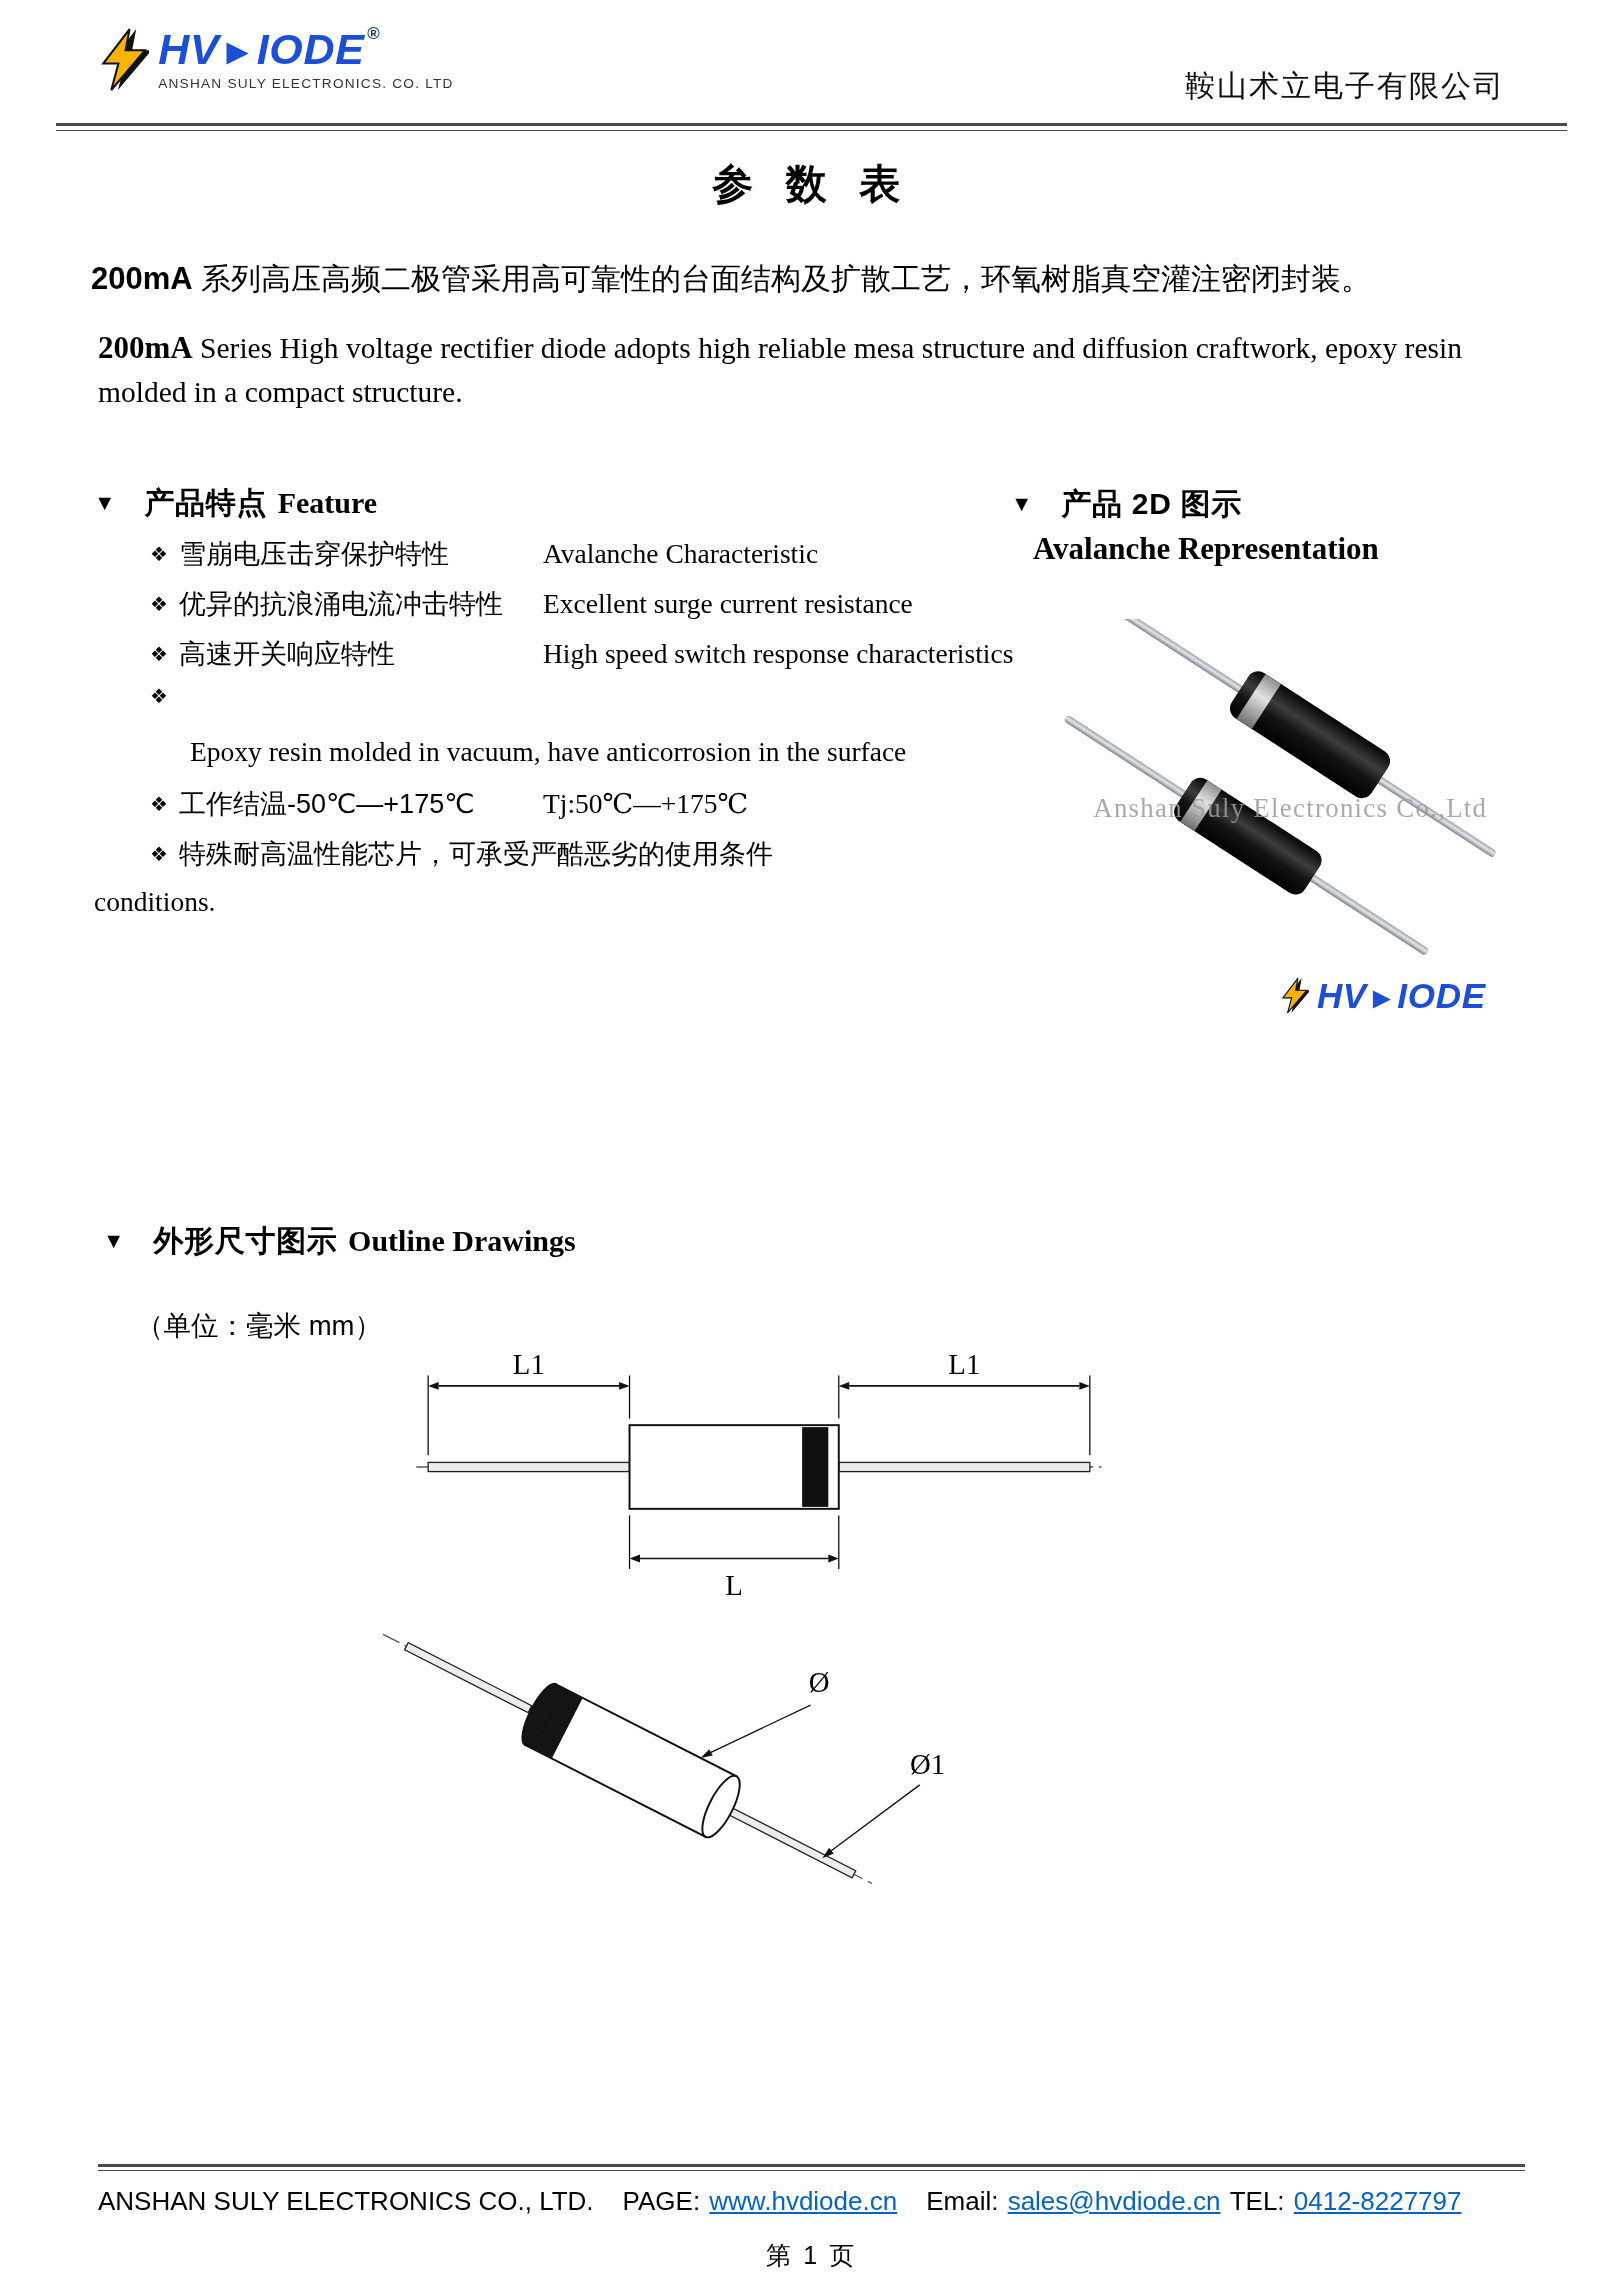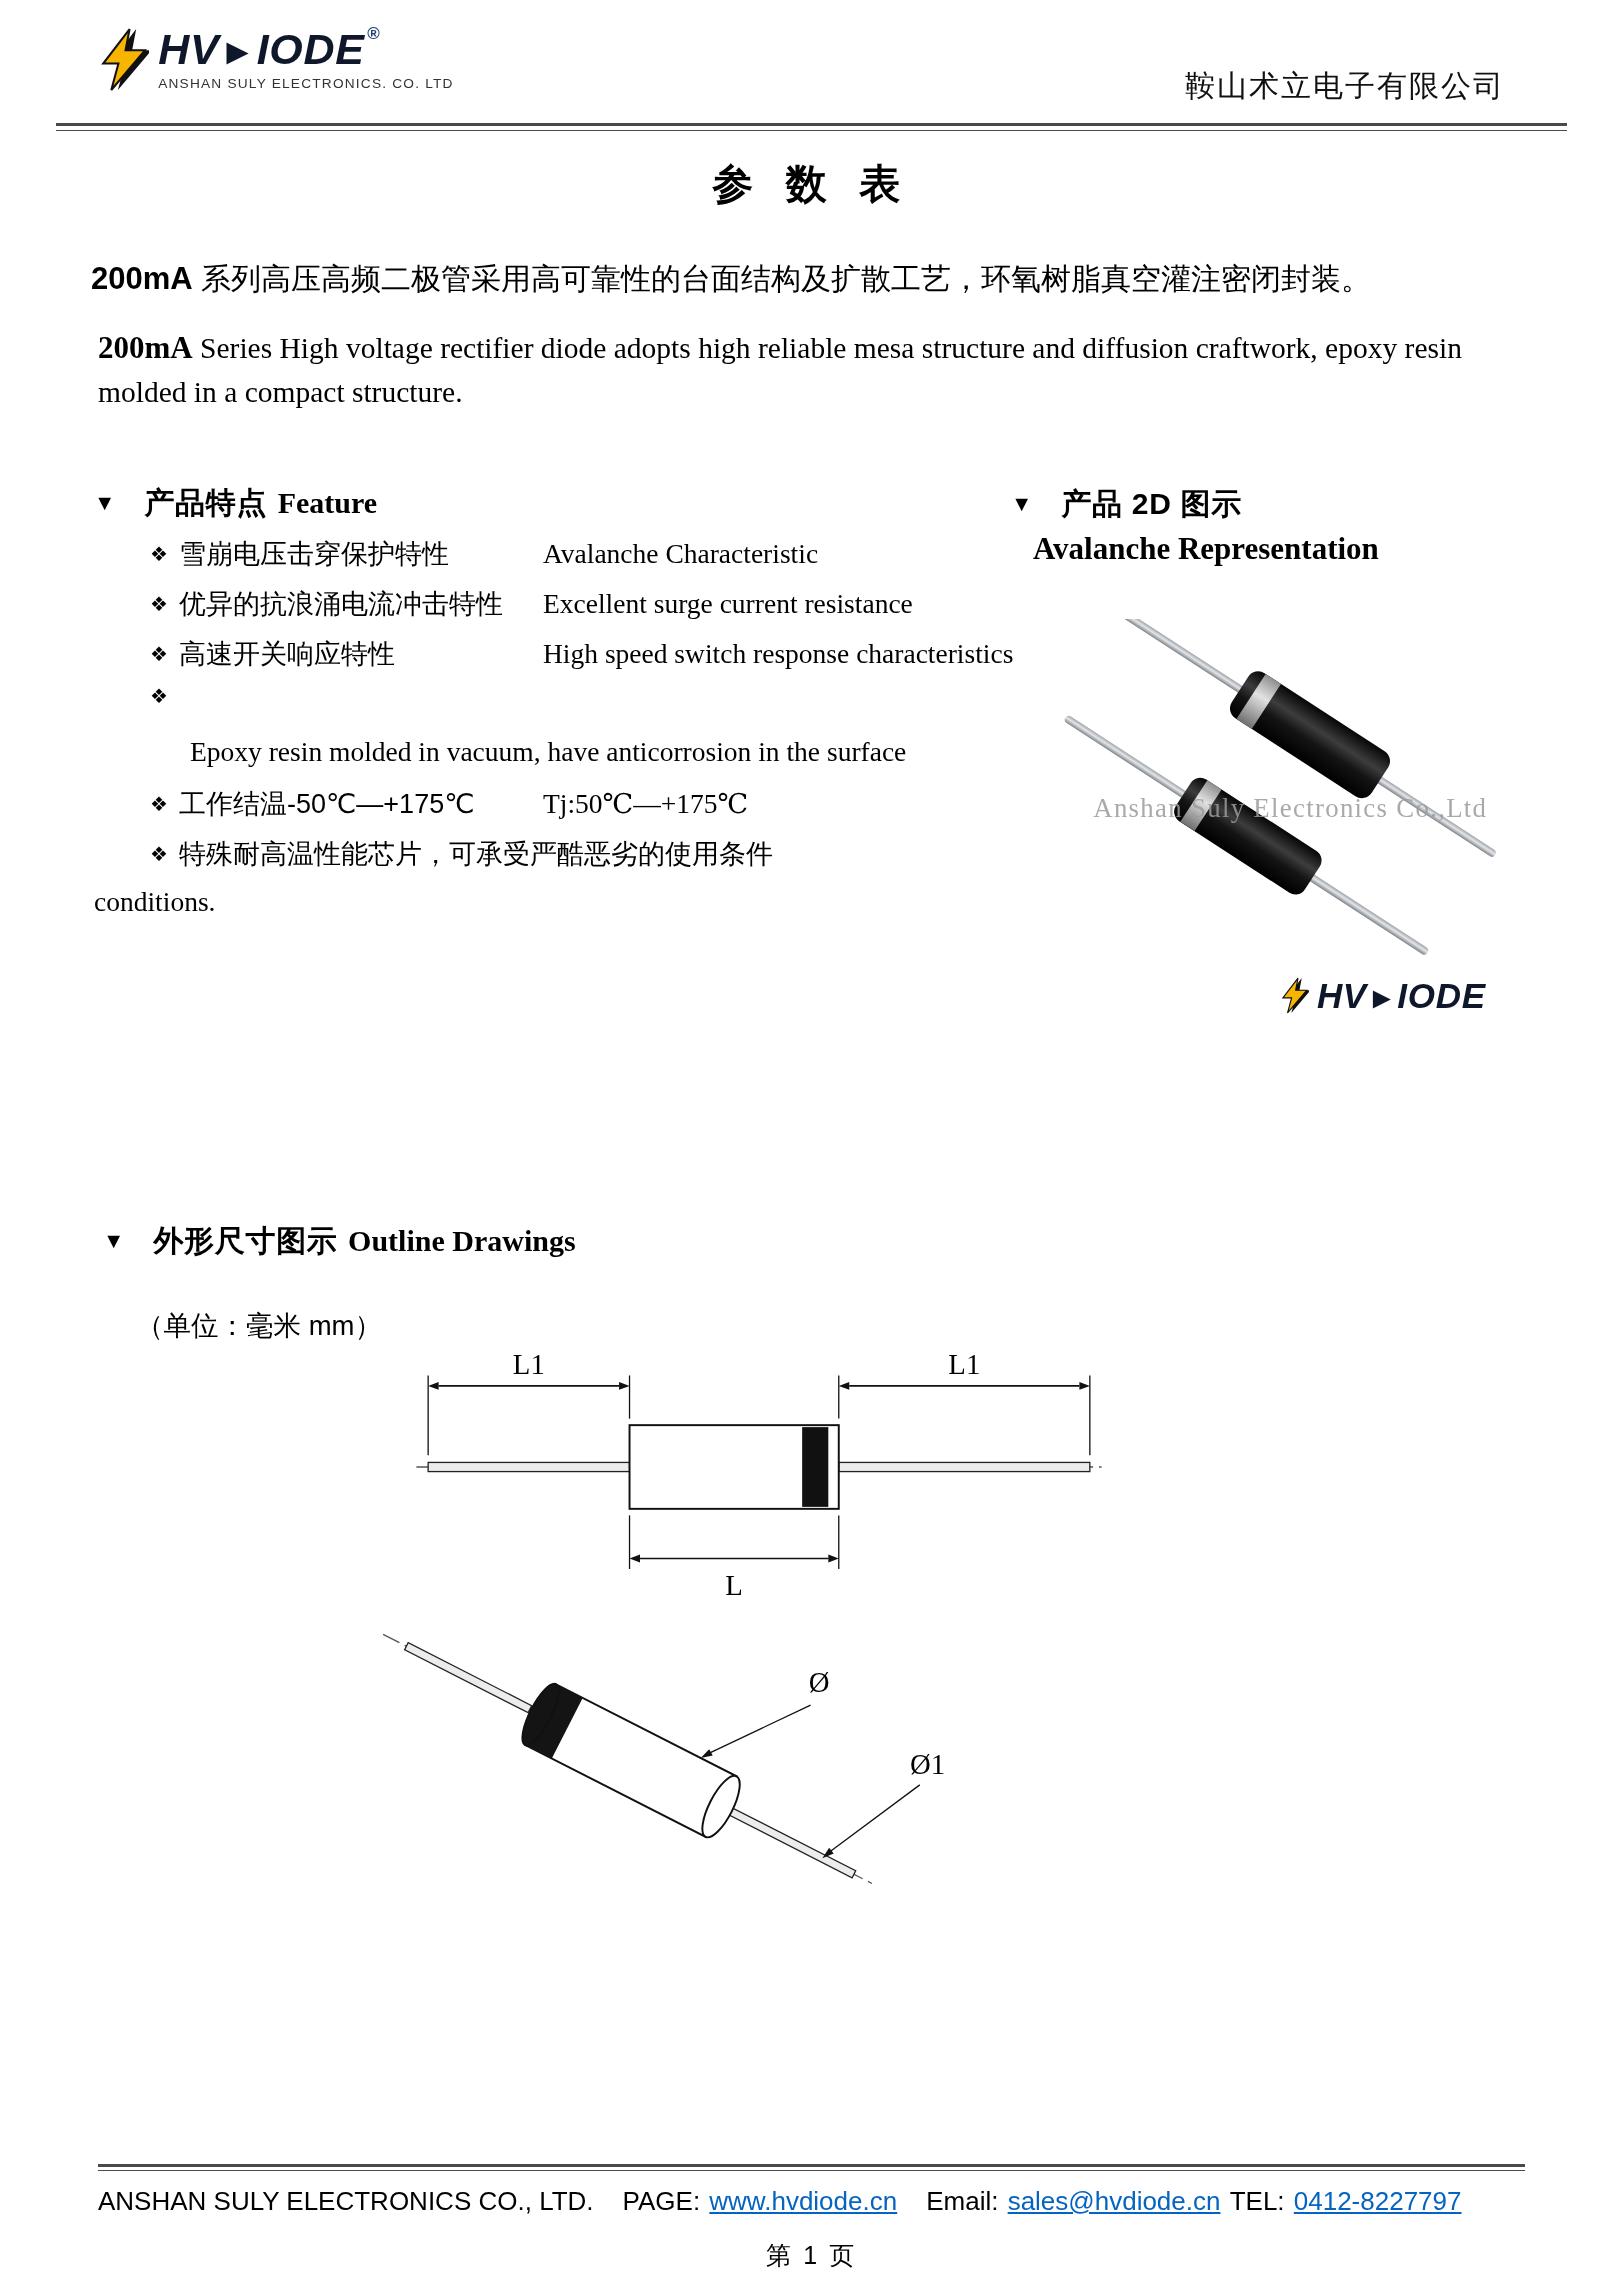--- a/index.html
+++ b/index.html
@@ -10,21 +10,21 @@
     font-family:"Liberation Sans","DejaVu Sans",sans-serif;
   }
   .serif { font-family:"Liberation Serif","DejaVu Serif",serif; }
 
   
   .header { position:absolute; left:98px; right:98px; top:27.5px; height:92px; }
   .logo { position:absolute; left:0; top:0; display:flex; align-items:flex-start; gap:9.2px; }
   .bolt { width:51px; height:63px; }
   .bolt-sm { width:29px; height:37px; }
   .logo-line { display:flex; align-items:flex-start; }
-  .logo-main { font-size:43px; font-weight:700; font-style:italic; color:#0f172a; letter-spacing:0.7px; line-height:1; white-space:nowrap; }
+  .logo-main { font-size:43px; font-weight:700; font-style:italic; color:#1d4ed8; letter-spacing:0.7px; line-height:1; white-space:nowrap; }
   .logo-main .glyph { font-size:37px; }
   .reg { font-size:17px; color:#1c3e6e; font-weight:700; margin-left:2.6px; position:relative; top:-3.9px; }
   .logo-sub { font-size:13.7px; color:#333; letter-spacing:1.2px; margin-top:5.2px; white-space:nowrap; }
   .company-cn { position:absolute; right:20px; top:38px; font-size:30px; color:#111; letter-spacing:2px; }
   .rule-hdr { position:absolute; left:56px; right:56px; top:123px; height:7.9px;
     border-top:3.9px solid #4a4a4a; border-bottom:1.3px solid #4a4a4a; }
 
   
   .title { position:absolute; left:0; right:0; top:157px; text-align:center;
     font-size:41px; font-weight:700; letter-spacing:10.5px; }

